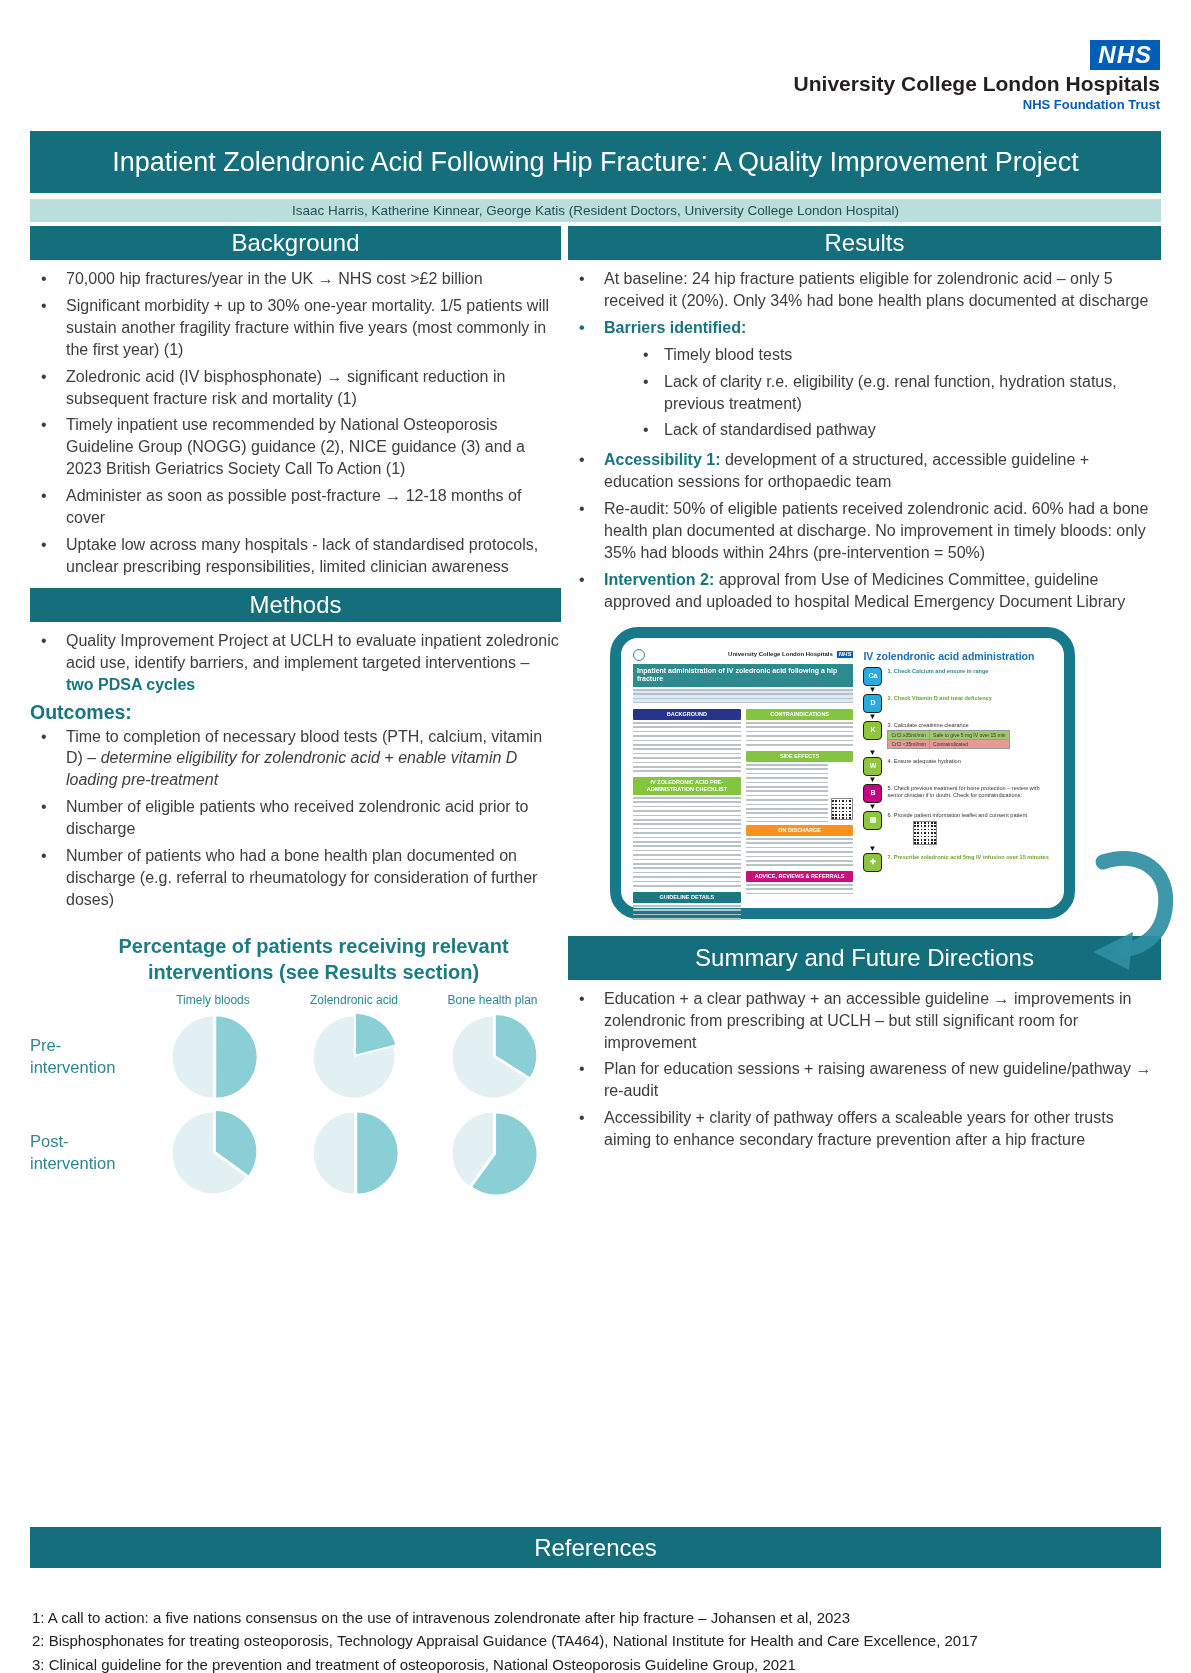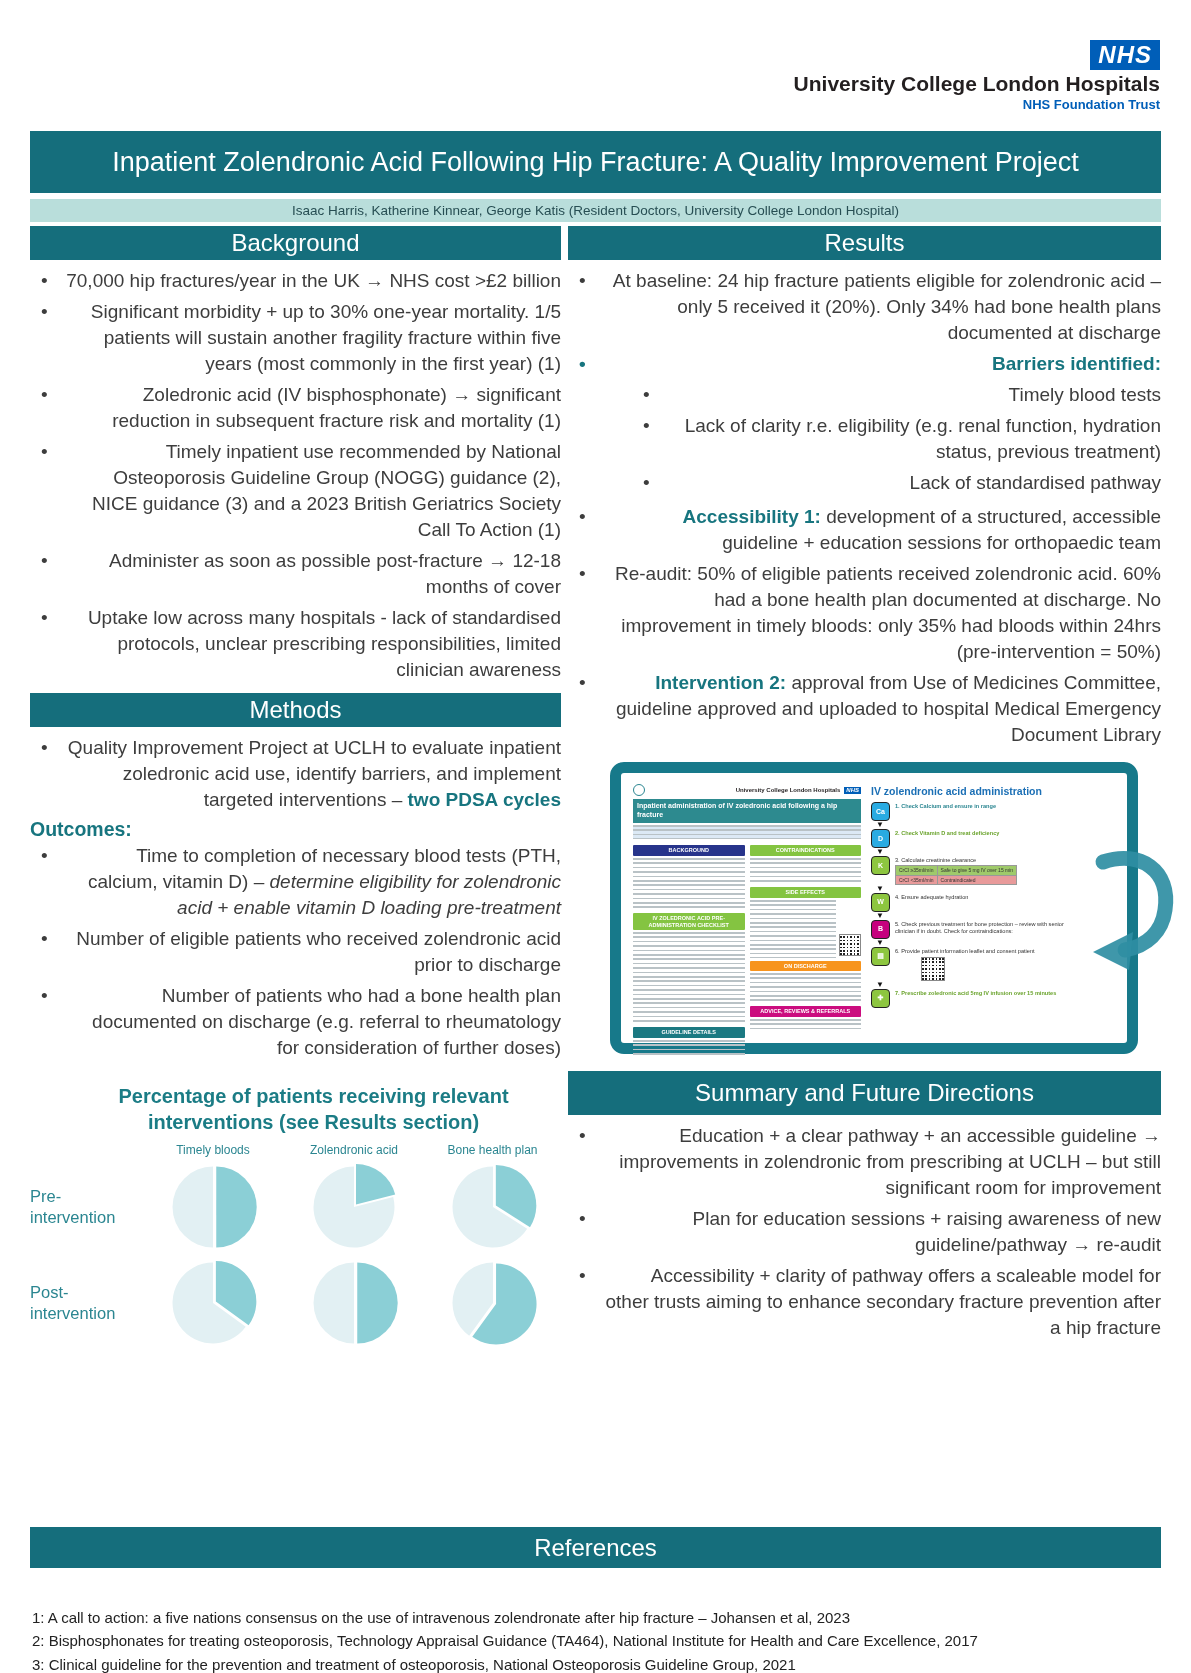--- a/index.html
+++ b/index.html
@@ -18,21 +18,21 @@
     color:#ffffff;display:flex;align-items:center;justify-content:center;font-size:27px;}
   .authorsbar{position:absolute;left:30px;top:199px;width:1131px;height:23px;background:#b9dedb;
     color:#274e53;display:flex;align-items:center;justify-content:center;font-size:13.5px;}
   .secbar{background:#156e7c;color:#fff;display:flex;align-items:center;justify-content:center;
     font-size:24px;height:34px;}
 
   
   .col-left{position:absolute;left:30px;top:226px;width:531px;}
   .col-right{position:absolute;left:568px;top:226px;width:593px;}
 
-  .blt{list-style:none;margin:8px 0 0 0;padding:0;font-size:19px;line-height:1.37;text-align:right;}
+  .blt{list-style:none;margin:8px 0 0 0;padding:0;font-size:16px;line-height:1.37;}
   .blt li{position:relative;padding-left:36px;margin-bottom:5px;}
   .blt li::before{content:"\2022";position:absolute;left:11px;}
   .sub{margin:2px 0 2px 64px;}
   .sub li{padding-left:32px;}
   .lead{color:#17757f;font-weight:bold;}
   .tealtxt{color:#17757f;font-weight:bold;}
   .ital{font-style:italic;}
   .outcomes{font-size:19.5px;margin:2px 0;}
 
   .figtitle{color:#1b7c85;font-weight:bold;font-size:20px;text-align:center;
@@ -40,22 +40,22 @@
 
   
   .fig-grid{display:grid;grid-template-columns:112px 142px 140px 137px;margin-top:8px;}
   .pclab{color:#2b8691;font-size:12px;text-align:center;align-self:end;padding-bottom:2px;}
   .prlab{color:#2b8691;font-size:16.5px;line-height:1.3;align-self:center;padding-left:0;}
   .piecell{display:flex;align-items:center;justify-content:center;height:96px;}
   .pie{width:92px;height:92px;}
   .pie svg{width:100%;height:100%;}
 
   
-  .gfig{position:relative;margin:14px 0 0 42px;width:528px;height:292px;background:#fff;
-    border:11px solid #17798a;border-radius:14px;box-sizing:border-box;display:flex;
+  .gfig{position:relative;margin:14px 0 0 42px;width:465px;height:292px;background:#fff;
+    border:11px solid #17798a;border-radius:28px;box-sizing:border-box;display:flex;
     padding:10px 12px;gap:10px;}
   .mini{font-size:6px;line-height:1.25;color:#444;}
   .mini-left{width:228px;}
   .mini-right{width:195px;}
   .mini-head{display:flex;align-items:center;justify-content:flex-end;gap:4px;height:14px;}
   .ucl-circ{width:10px;height:10px;border:1px solid #2b8691;border-radius:50%;
     margin-right:auto;color:#2b8691;font-size:5px;display:flex;align-items:center;justify-content:center;}
   .mini-org{font-size:6px;font-weight:bold;color:#231f20;}
   .mini-nhs{background:#005EB8;color:#fff;font-weight:bold;font-style:italic;
     font-size:6px;padding:0 2px;}
@@ -299,21 +299,21 @@
           <div class="gicon gi-green">✚</div>
           <div class="gtxt"><span class="gt-green">7. Prescribe zoledronic acid 5mg IV infusion over 15 minutes</span></div>
         </div>
       </div>
     </div>
 
     <div class="secbar sumbar">Summary and Future Directions</div>
     <ul class="blt">
       <li>Education + a clear pathway + an accessible guideline → improvements in zolendronic from prescribing at UCLH – but still significant room for improvement</li>
       <li>Plan for education sessions + raising awareness of new guideline/pathway → re-audit</li>
-      <li>Accessibility + clarity of pathway offers a scaleable model for other trusts aiming to enhance secondary fracture prevention after a hip fracture</li>
+      <li>Accessibility + clarity of pathway offers a scaleable years for other trusts aiming to enhance secondary fracture prevention after a hip fracture</li>
     </ul>
   </div>
 
   <svg class="brush-arrow" viewBox="0 0 100 125">
     <path d="M18,14 C55,2 86,22 80,62 C77,84 62,98 40,102" fill="none" stroke="#2f8ea3" stroke-width="15" stroke-linecap="round" opacity="0.92"></path>
     <polygon points="8,104 48,84 44,122" fill="#2f8ea3" opacity="0.92"></polygon>
   </svg>
 
   <div class="refsbar">References</div>
   <div class="refs">

